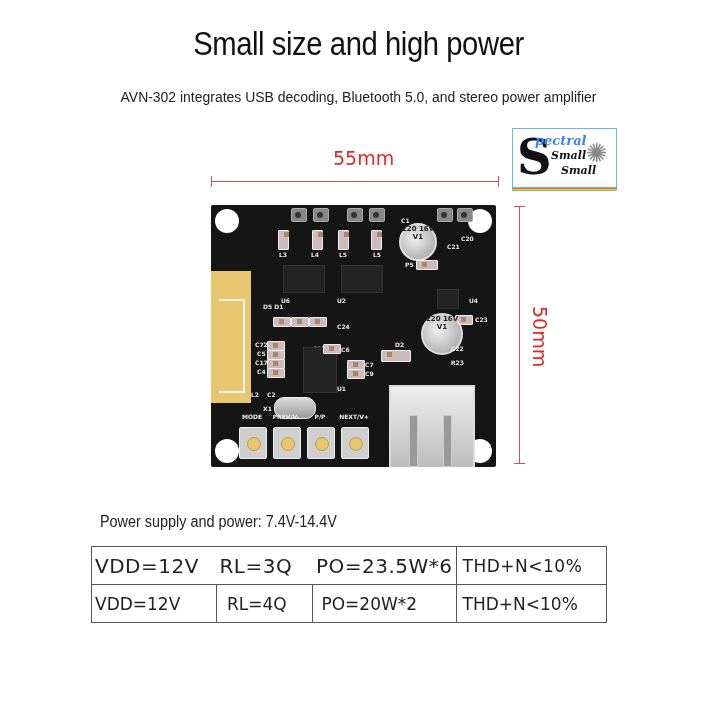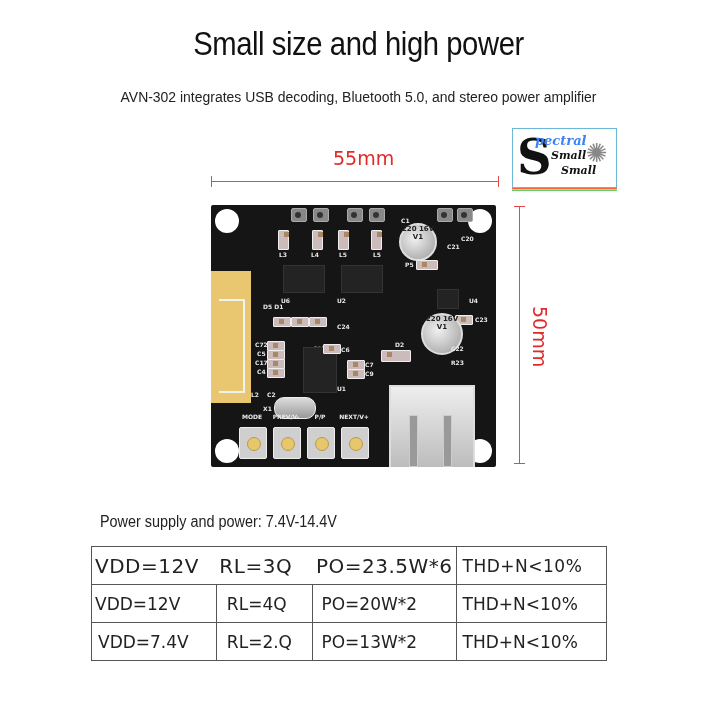--- a/index.html
+++ b/index.html
@@ -181,20 +181,14 @@
     <td class="merged-mid">RL=3Q</td>
     <td class="merged-end">PO=23.5W*6</td>
     <td class="thd">THD+N&lt;10%</td>
   </tr>
   <tr class="row-b">
     <td>VDD=12V</td>
     <td style="padding-left:10px">RL=4Q</td>
     <td style="padding-left:8px">PO=20W*2</td>
     <td class="thd">THD+N&lt;10%</td>
   </tr>
-  <tr class="row-b">
-    <td style="padding-left:6px">VDD=7.4V</td>
-    <td style="padding-left:10px">RL=2.Q</td>
-    <td style="padding-left:8px">PO=13W*2</td>
-    <td class="thd">THD+N&lt;10%</td>
-  </tr>
 </tbody>
   </table>
 
 </body></html>

